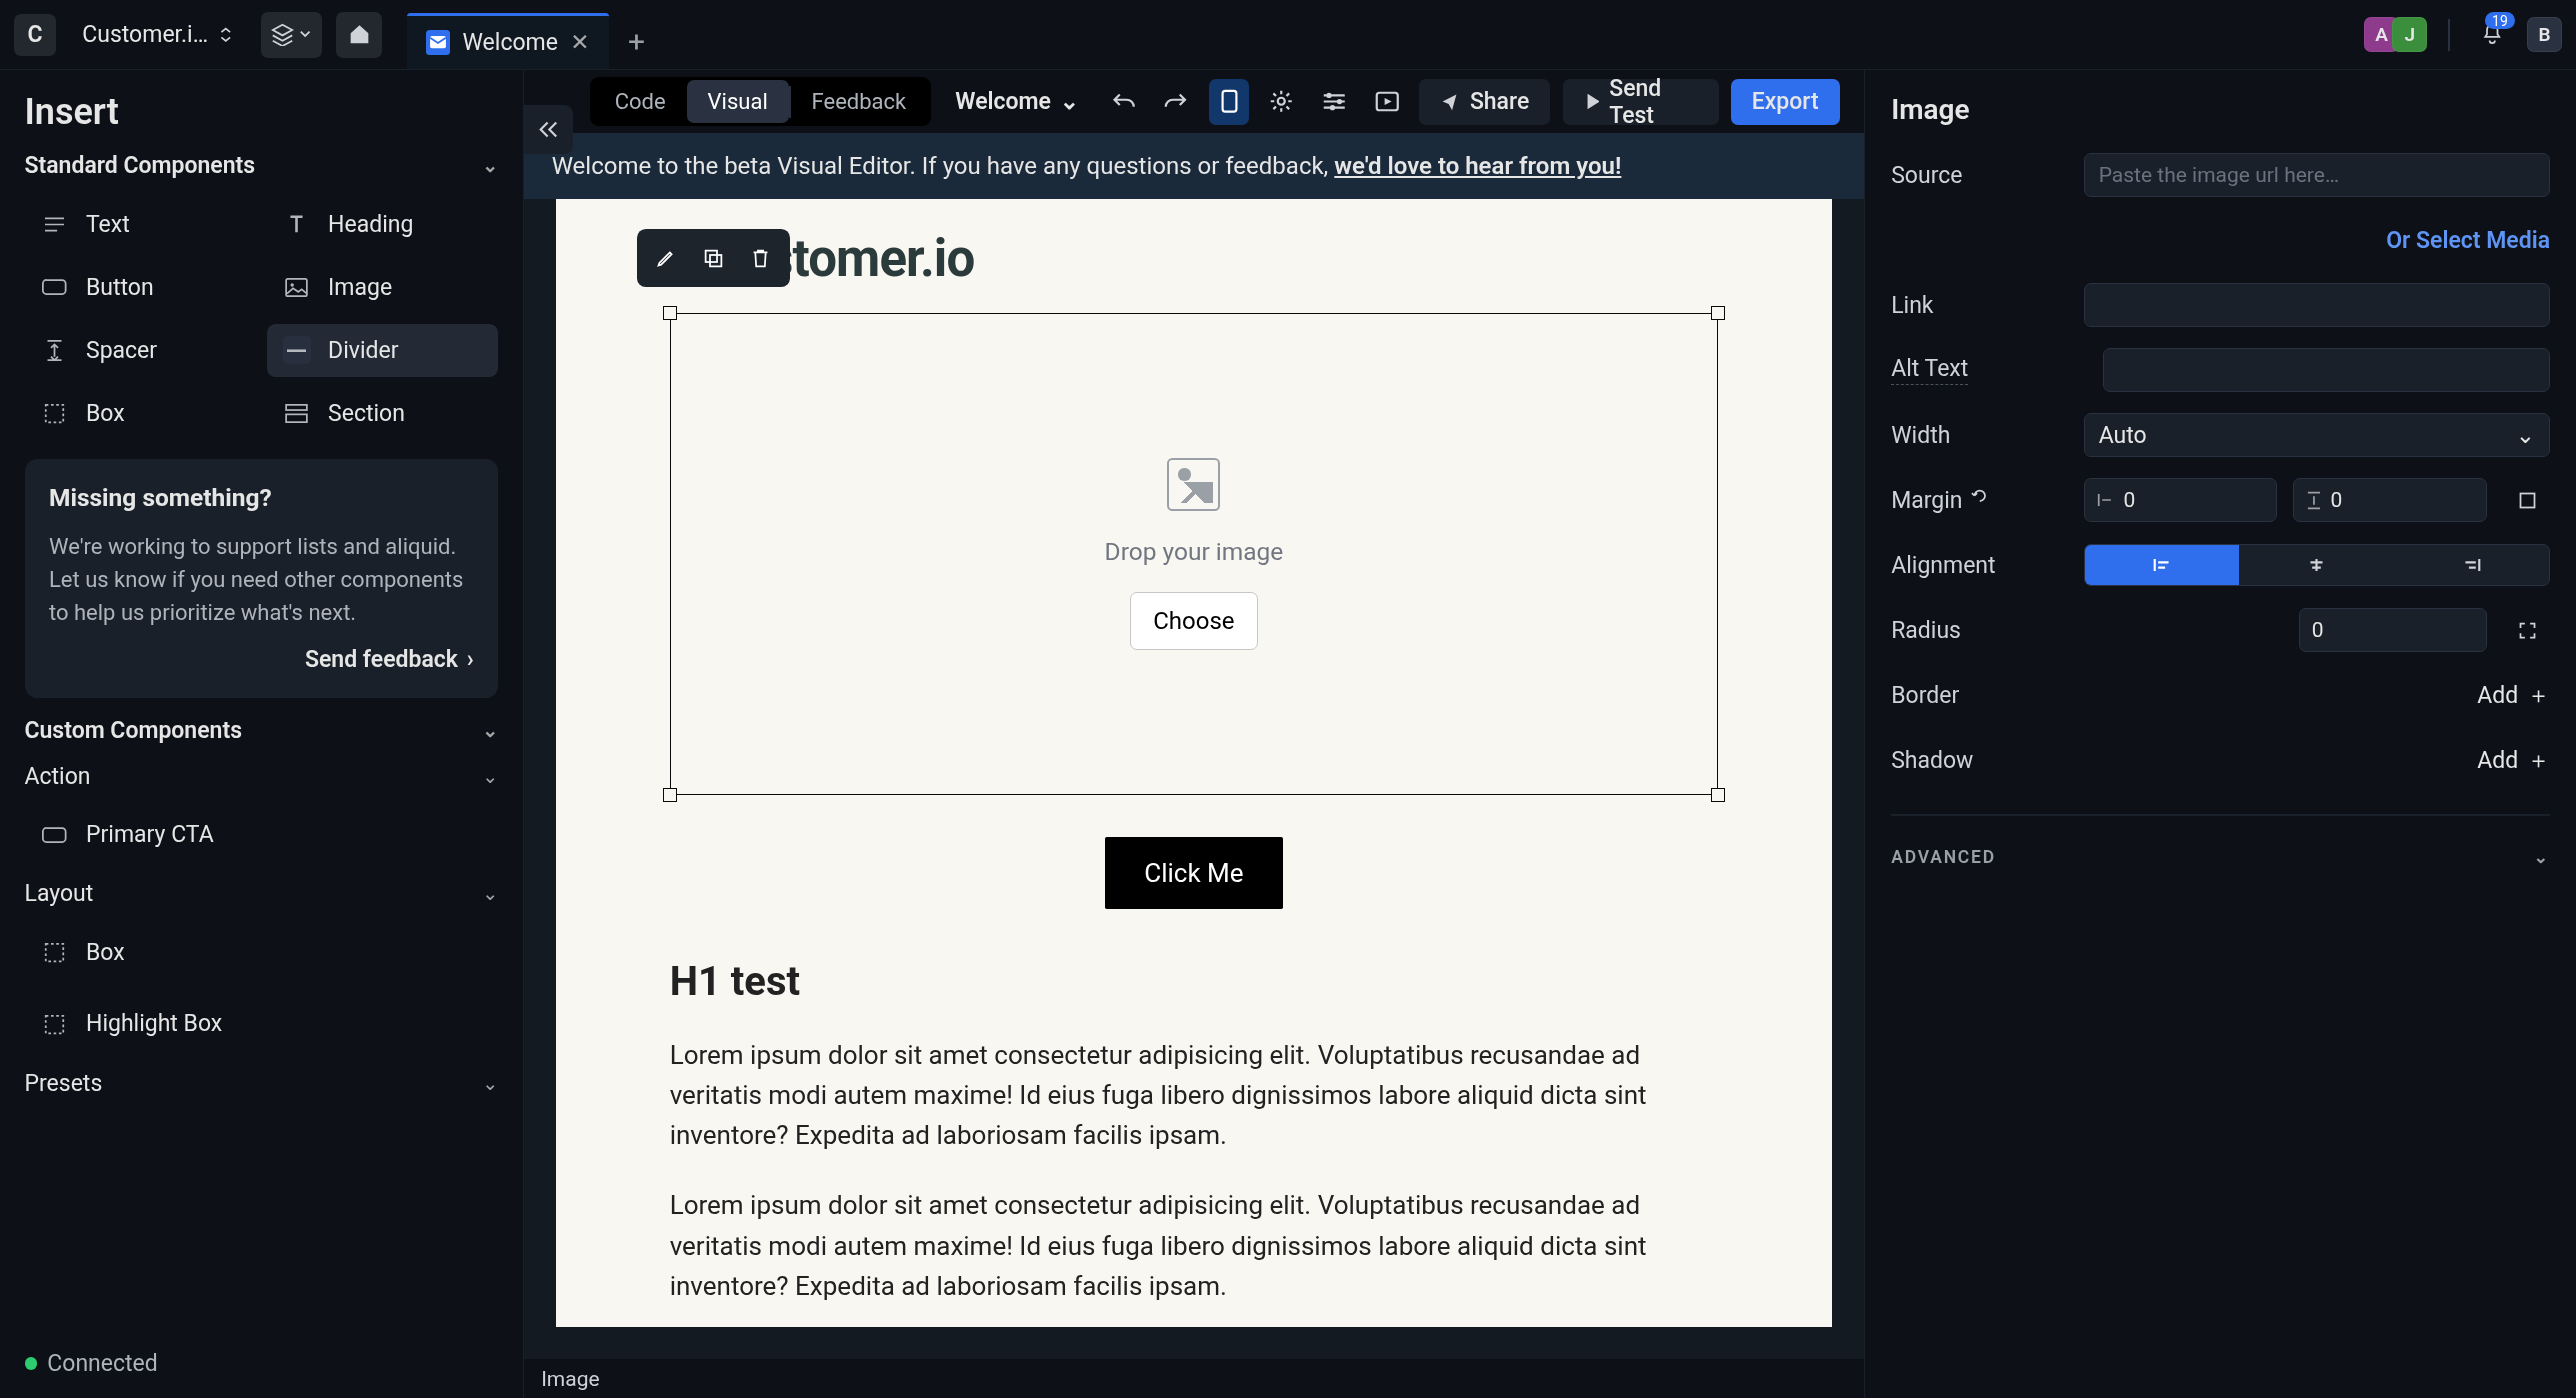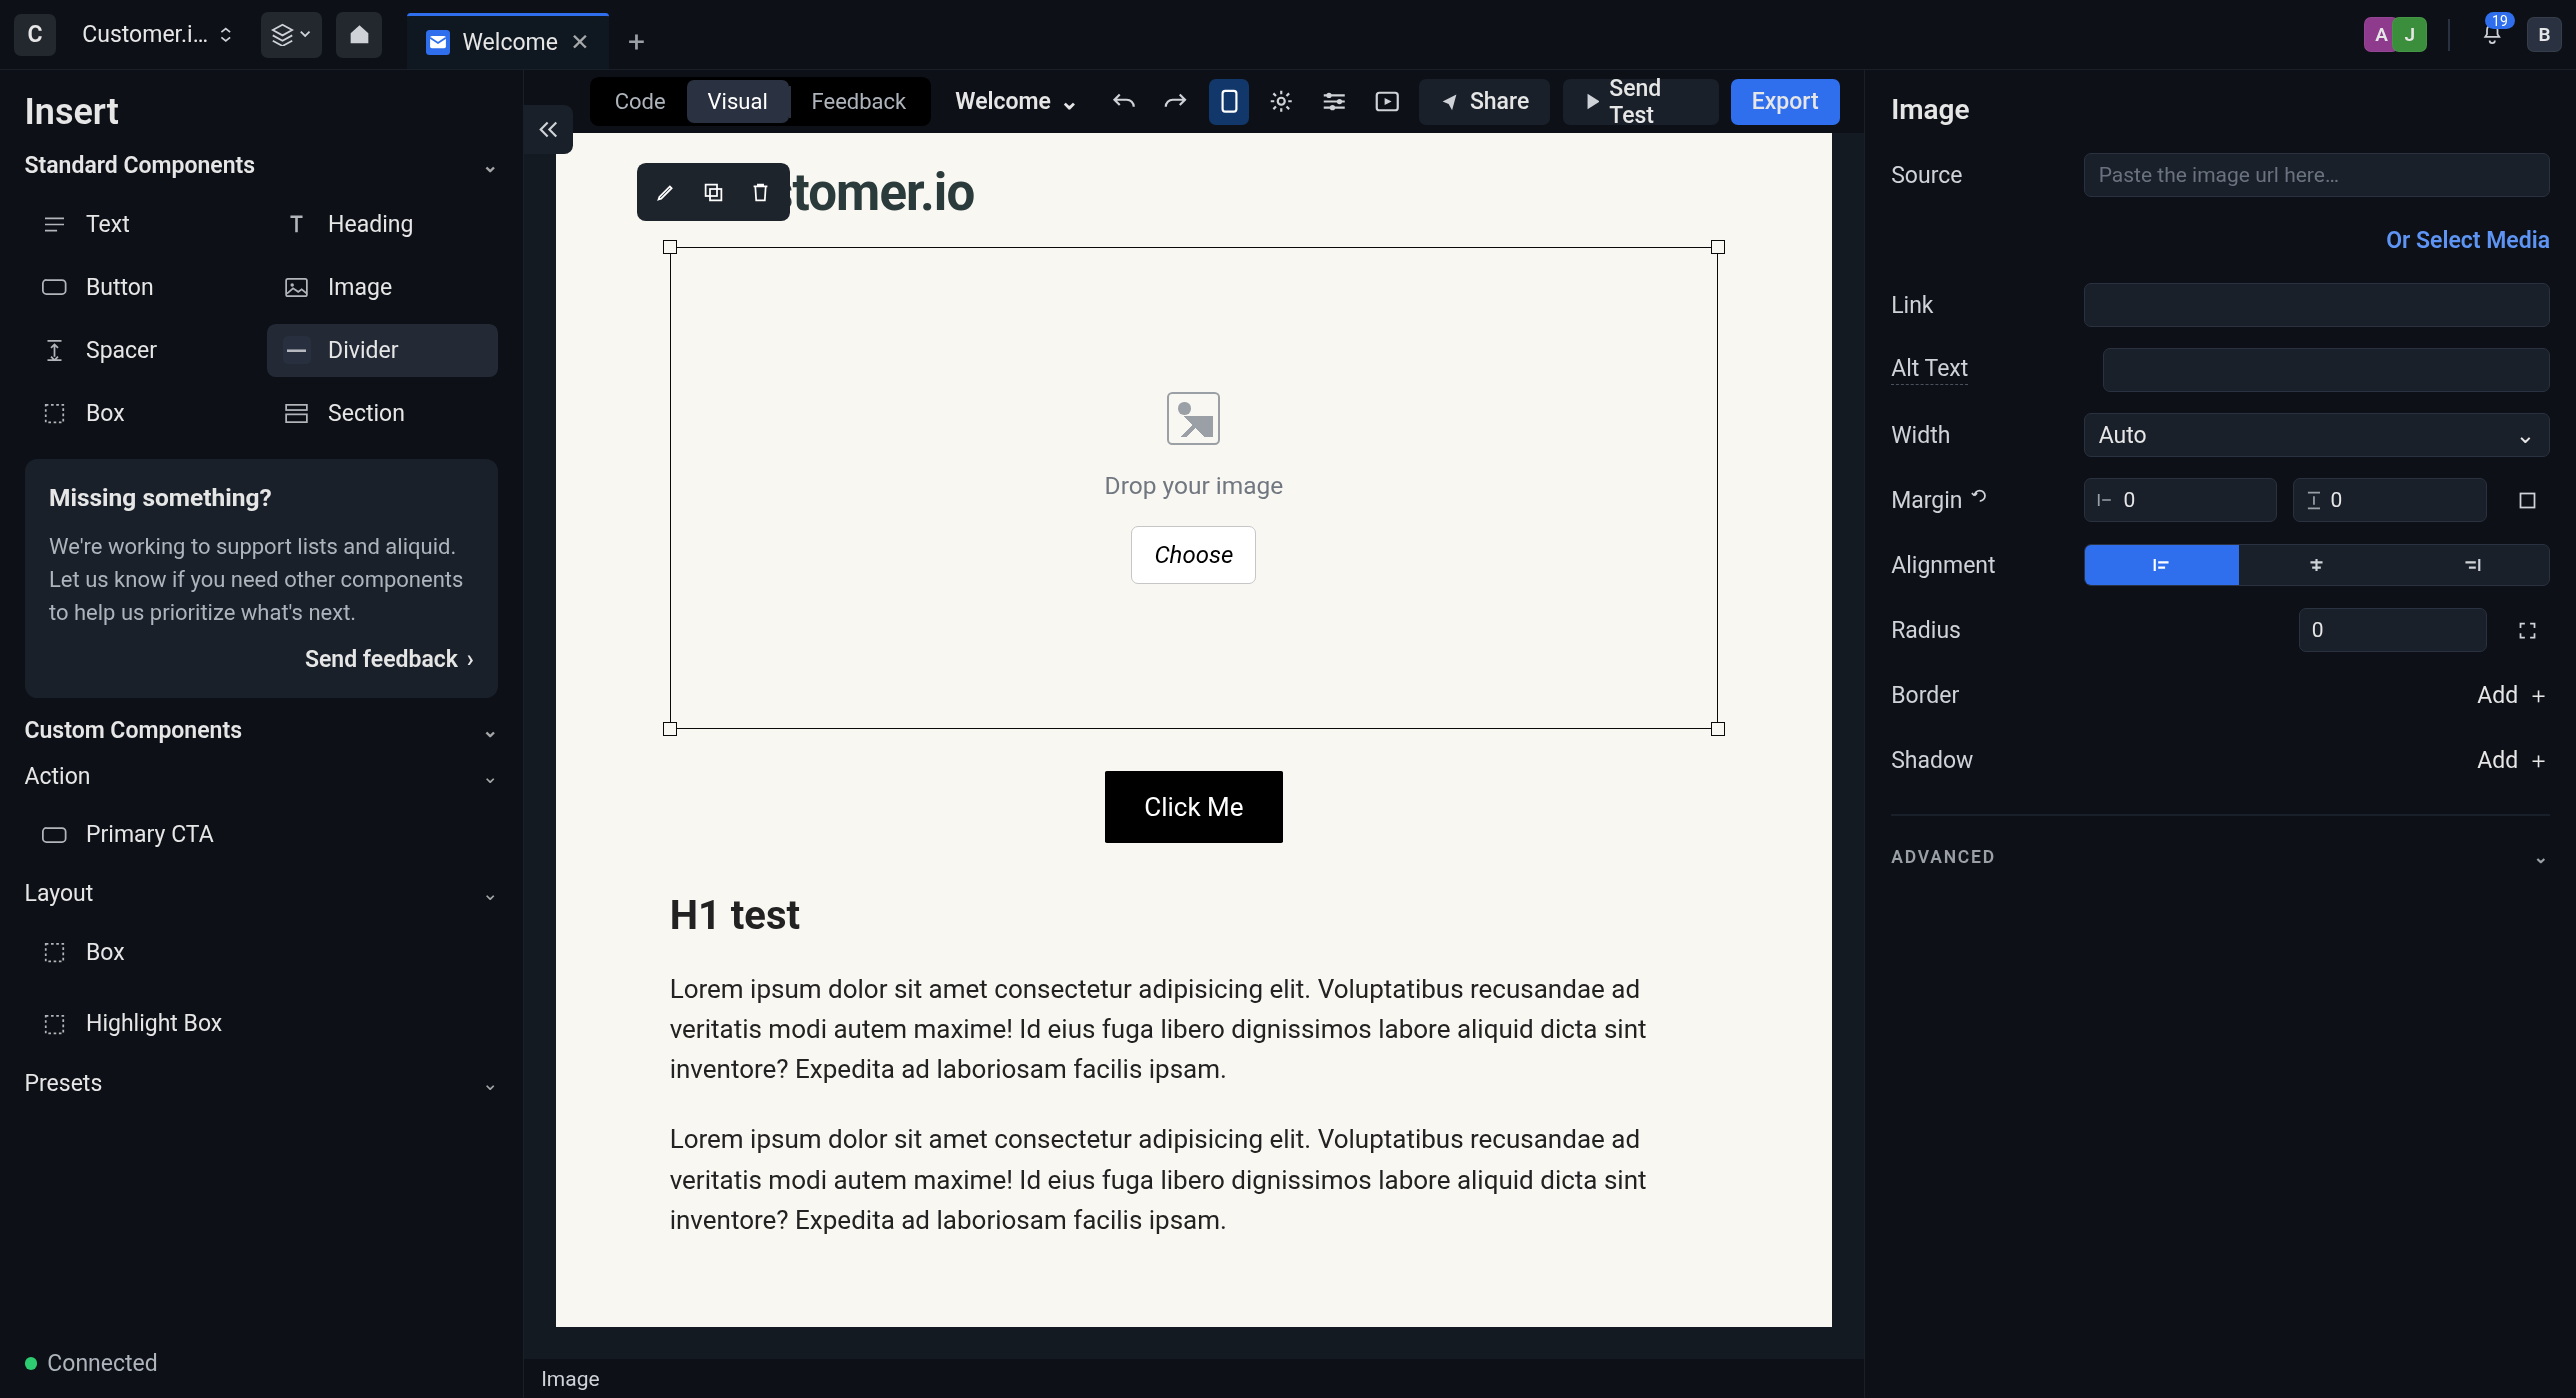--- a/index.html
+++ b/index.html
@@ -69,21 +69,21 @@
 .float-toolbar { position:absolute; left:81px; top:30px; background:#1e242c; border-radius:8.8px; display:flex; padding:7px; gap:3.5px; }
 .float-toolbar .icon-btn { width:44px; height:44px; color:#e6e6e6; }
 .selected-image { margin-top:24.5px; border:1.8px solid #0a0a0a; position:relative; height:482px; display:flex; flex-direction:column; align-items:center; justify-content:center; gap:26px; }
 .handle { width:14px; height:14px; background:#f9f7f2; border:1.8px solid #0a0a0a; position:absolute; }
 .handle.tl { top:-8px; left:-8px; } .handle.tr { top:-8px; right:-8px; }
 .handle.bl { bottom:-8px; left:-8px; } .handle.br { bottom:-8px; right:-8px; }
 .img-ph { width:53px; height:53px; border:2.6px solid #9aa0a6; border-radius:5.3px; position:relative; }
 .img-ph::after { content:""; position:absolute; width:12.3px; height:12.3px; border-radius:50%; background:#9aa0a6; top:8.8px; left:8.8px; }
 .img-ph::before { content:""; position:absolute; bottom:5.3px; left:5.3px; right:5.3px; height:21px; background:linear-gradient(135deg,transparent 45%,#9aa0a6 45%,#9aa0a6 55%,transparent 55%),linear-gradient(45deg,transparent 50%,#9aa0a6 50%); }
 .drop-text { color:#717780; font-size:24.5px; }
-.choose-btn { border:0.9px solid #c6c6c6; background:#fff; padding:14px 22px; border-radius:7px; font-size:24px; cursor:pointer;font-style:italic; }
+.choose-btn { border:0.9px solid #c6c6c6; background:#fff; padding:14px 22px; border-radius:7px; font-size:24px; cursor:pointer; }
 .cta { margin:42px auto 0; background:#000; color:#fff; padding:21px 39px; width:max-content; font-size:26px; border-radius:1.8px; cursor:pointer; }
 .h1 { font-size:40px; font-weight:700; margin-top:49px; }
 .para { font-size:26px; line-height:1.55; margin-top:30px; color:#222; }
 .footer-tag { height:39px; background:#0d1117; color:#cfd3d8; display:flex; align-items:center; padding:0 17.5px; font-size:21px; }
 
 
 .right-panel { width:754px; background:#0d1117; padding:23px 26px; display:flex; flex-direction:column; gap:19px; border-left:1.8px solid #1a2029; }
 .right-panel h2 { font-size:28px; font-weight:600; margin-bottom:7px; }
 .prop-row { display:flex; align-items:center; gap:17.5px; min-height:46px; }
 .prop-label { width:175px; color:#cfd3d8; }
@@ -355,20 +355,23 @@
         <svg width="17.5" height="19" viewBox="0 0 17.3281 22">
             <path d="M4 2l14 9-14 9z" fill="#cfd3d8"></path>
           </svg>
         <span>Send Test</span>
       </div>
       <div class="pill-btn primary">
           <span>Export</span>
         </div>
     </div>
 
+    <div class="banner">
+      <span>Welcome to the beta Visual Editor. If you have any questions or feedback, </span><a>we'd love to hear from you!</a>
+    </div>
 
     <div class="canvas-wrap">
       <div class="canvas">
         <div class="float-toolbar">
           <div class="icon-btn">
               <svg width="21" height="21" viewBox="0 0 24 24">
                 <path d="M4 20l3-1 12-12-2-2L5 17z" stroke="#fff" stroke-width="2" fill="none"></path>
               </svg>
             </div>
           <div class="icon-btn">

